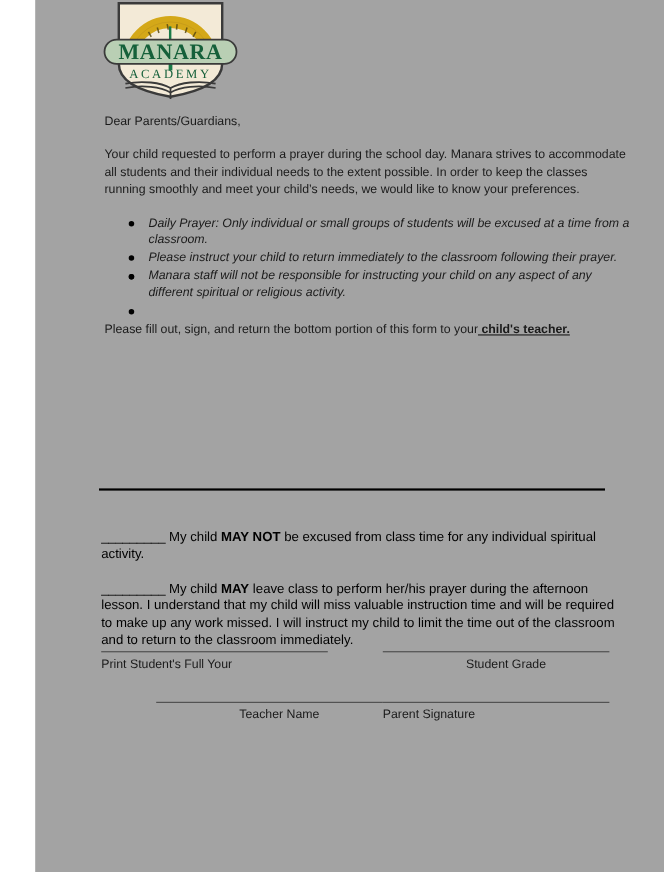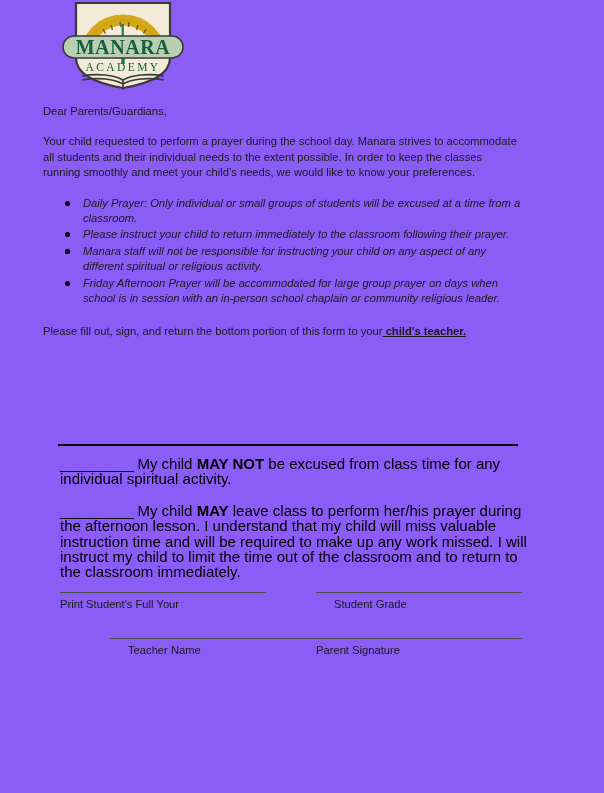--- a/index.html
+++ b/index.html
@@ -12,37 +12,38 @@
     height: 793px;
     position: relative;
     font-family: "Liberation Sans", sans-serif;
     color: #000000;
     overflow: hidden;
   }
 
   .page {
     position: absolute;
     inset: 0;
-    background: #8b5cf6;
+    background: #a3a3a3;
+    margin-left: 32px;
   }
 
   
   .logo-wrap {
     position: absolute;
     left: 60px;
     top: 0px;
     width: 126px;
     height: 90px;
   }
   .logo-svg { display: block; width: 126px; height: 90px; }
 
   
   .doc-body {
     position: absolute;
-    left: 43px;
+    left: 63px;
     top: 104px;
     width: 478px;
     font-size: 11.2px;
     line-height: 15.4px;
     color: #1a1a1a;
   }
   .para {
     margin: 0 0 15px 0;
     text-align: left;
   }
@@ -90,44 +91,44 @@
     top: 444px;
     width: 460px;
     height: 0;
     border-top: 2.4px solid #000;
   }
 
   
   .form-sec {
     position: absolute;
     left: 60px;
-    top: 456px;
+    top: 481px;
     width: 478px;
-    font-size: 15px;
+    font-size: 12px;
     line-height: 15.4px;
   }
   .form-line { margin: 0 0 16px 0; }
   .blank {
     font-family: "Liberation Sans", sans-serif;
     letter-spacing: -0.2px;
   }
 
   
   .sig-block {
     position: absolute;
     left: 60px;
     top: 592px;
     width: 462px;
   }
   .sig-row {
     display: flex;
     margin-bottom: 26px;
   }
   .sig-cell { width: 208px; }
-  .sig-cell.right { margin-left: 50px; }
+  .sig-cell.right { margin-left: 50px; text-align: center; }
   .sig-rule {
     border-top: 1.2px solid #4a4a4a;
     height: 0;
     width: 100%;
   }
   .sig-label {
     font-size: 11.2px;
     line-height: 15px;
     padding-top: 4px;
     color: #1a1a1a;
@@ -200,21 +201,20 @@
         </li>
         <li>
           <span class="dot"></span>
         </li>
         <li>
           <span class="dot"></span>
           <span>Manara staff will not be responsible for instructing your child on any aspect of any different spiritual or religious activity.</span>
         </li>
         <li>
           <span class="dot"></span>
-          <span>Friday Afternoon Prayer will be accommodated for large group prayer on days when school is in session with an in-person school chaplain or community religious leader.</span>
         </li>
       </ul>
     </div>
 
     <p class="para"><span>Please fill out, sign, and return the bottom portion of this form to your</span><span class="bu"> child's teacher.</span></p>
   </div>
 
   <div class="hr-thick"></div>
 
   <div class="form-sec">

